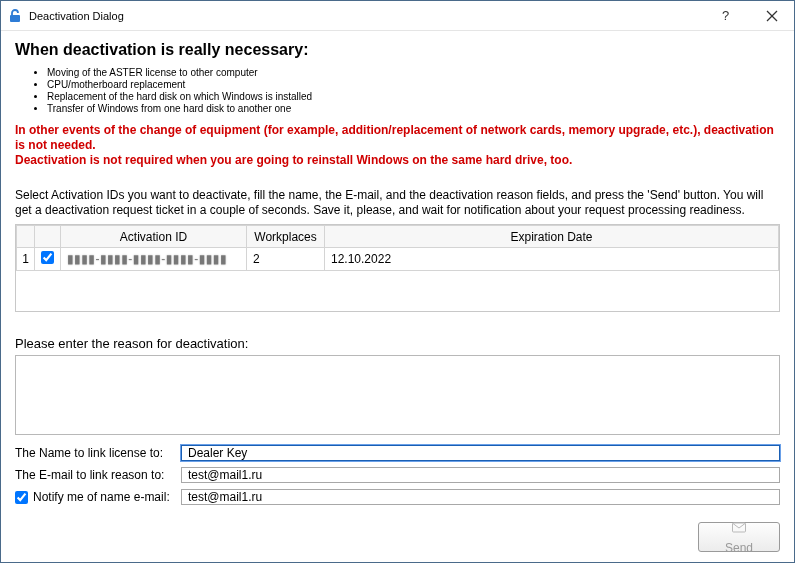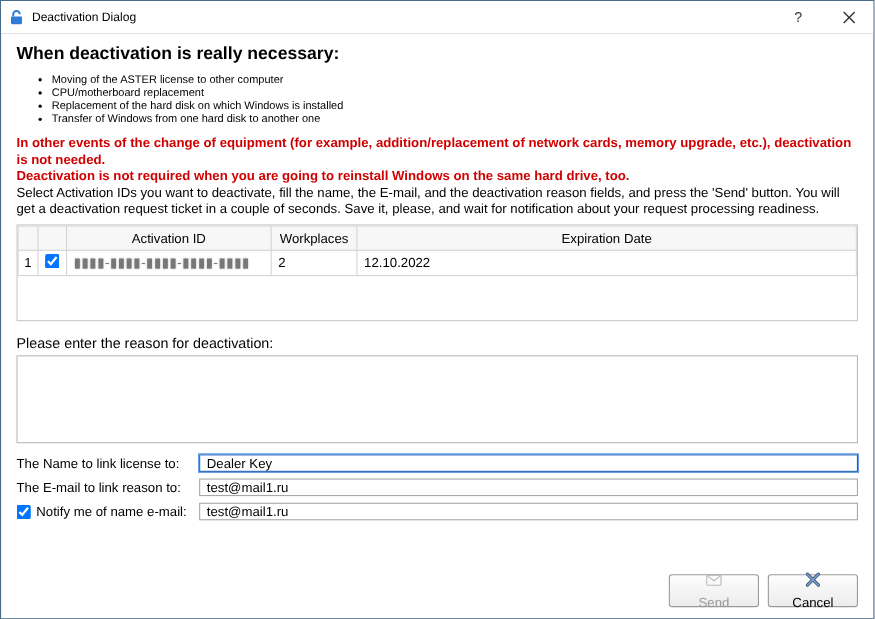--- a/index.html
+++ b/index.html
@@ -56,32 +56,32 @@
   ul.reasons li {
     list-style: disc;
     margin: 0 0 1px 0;
     font-size: 10px;
   }
   .warn {
     color: #d00000;
     font-weight: bold;
     font-size: 12px;
     line-height: 1.25;
-    margin-bottom: 0;
+    margin-bottom: 20px;
   }
   .instr {
     font-size: 12px;
     line-height: 1.25;
     margin-bottom: 6px;
   }
   .table-wrap {
     border: 1px solid #c8c8c8;
     height: 88px;
     overflow: hidden;
-    margin-bottom: 12px;
+    margin-bottom: 24px;
   }
   table {
     border-collapse: collapse;
     width: 100%;
     font-size: 12px;
   }
   th, td {
     border: 1px solid #d4d4d4;
     padding: 3px 6px;
     text-align: left;
@@ -263,23 +263,14 @@
   <div class="buttons">
     <button class="btn" disabled="">
       <span class="bicon">
         <svg viewBox="0 0 16 16" width="16" height="16">
           <rect x="1.5" y="4" width="13" height="9" rx="1" fill="none" stroke="#b9b9b9" stroke-width="1"></rect>
           <path d="M2 4.5 L8 9 L14 4.5" fill="none" stroke="#b9b9b9" stroke-width="1"></path>
         </svg>
       </span>
       <span>Send</span>
     </button>
-    <button class="btn">
-      <span class="bicon">
-        <svg viewBox="0 0 16 16" width="16" height="16">
-          <path d="M3 3 L13 13 M13 3 L3 13" stroke="#39567a" stroke-width="3" stroke-linecap="round"></path>
-          <path d="M3 3 L13 13 M13 3 L3 13" stroke="#7ea4cf" stroke-width="1.4" stroke-linecap="round"></path>
-        </svg>
-      </span>
-      <span>Cancel</span>
-    </button>
   </div>
 </div>
 
 </body></html>

